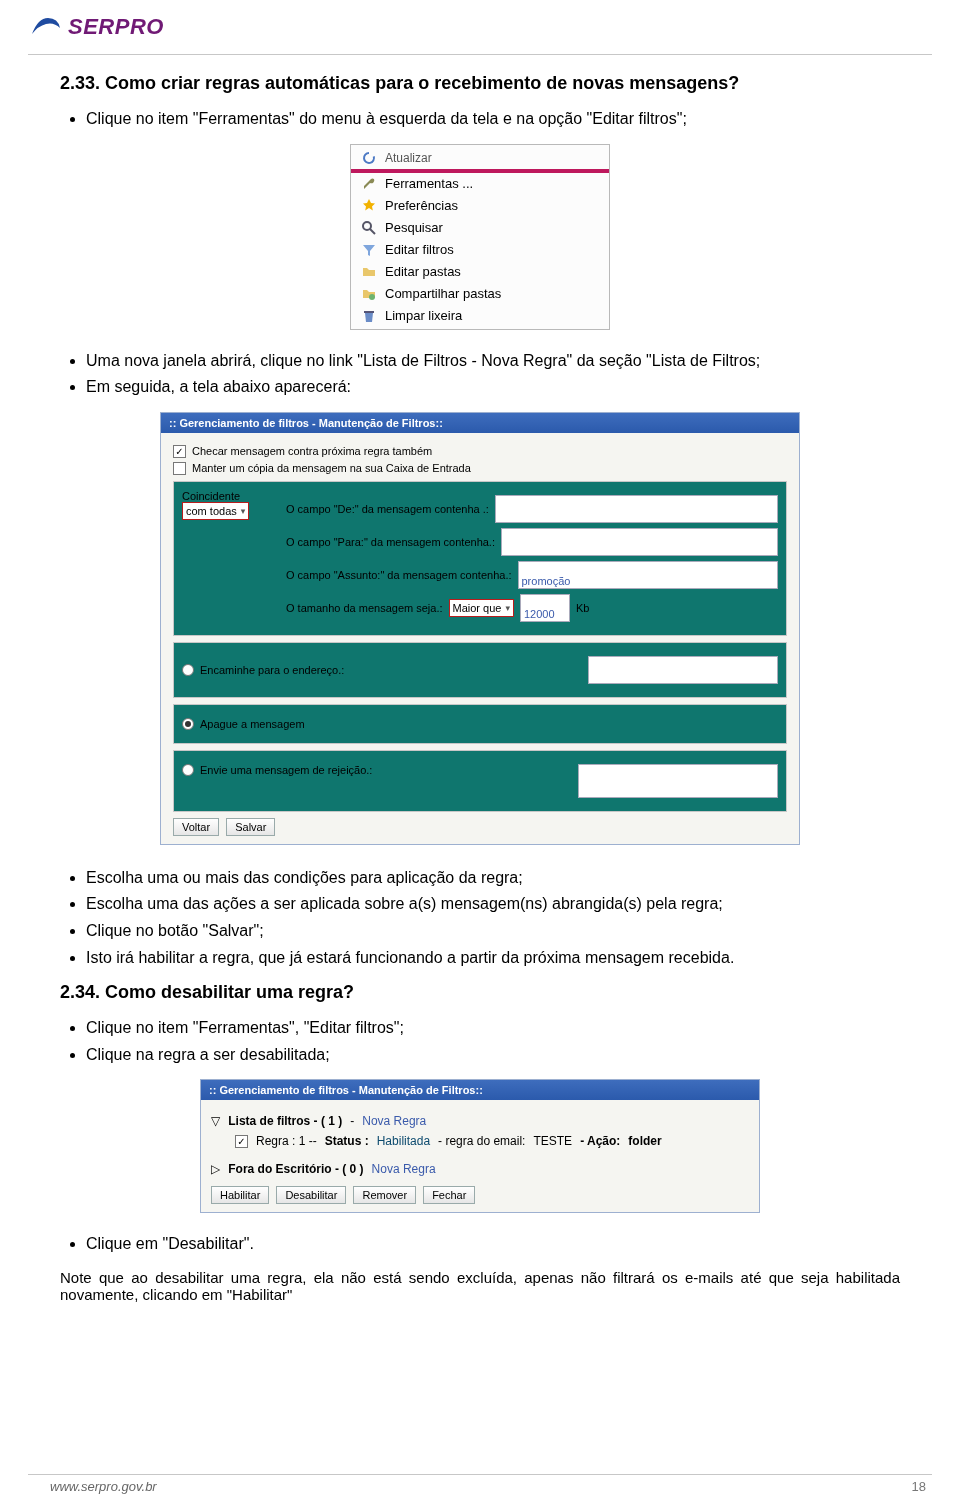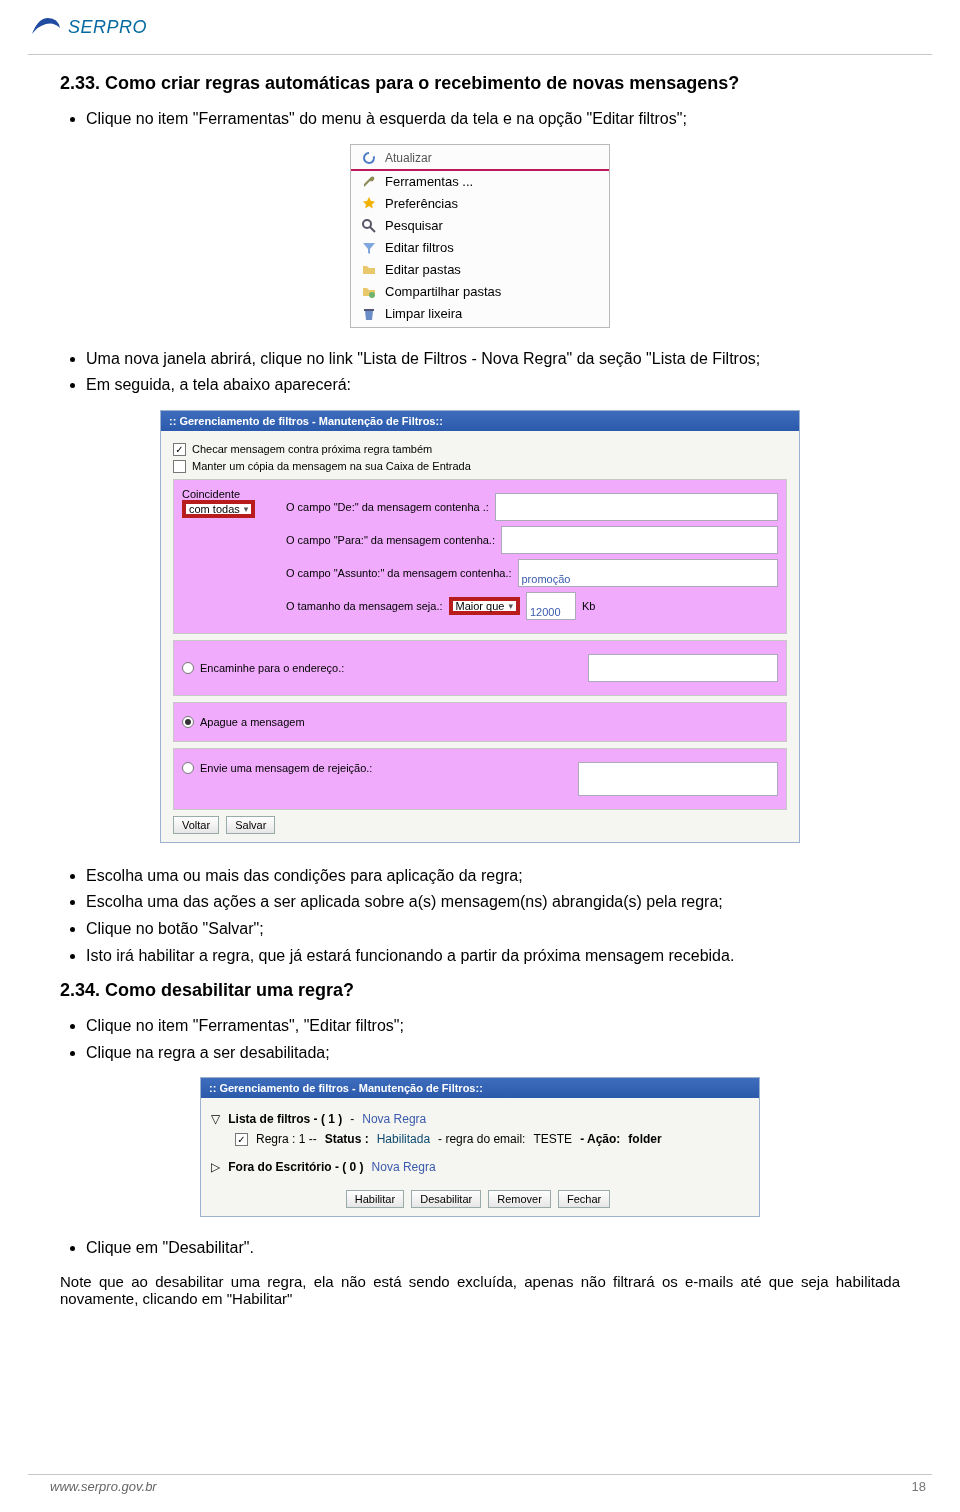--- a/index.html
+++ b/index.html
@@ -19,24 +19,24 @@
   .logo {
     display: flex;
     align-items: center;
     gap: 4px;
   }
   .logo-mark {
     width: 36px; height: 30px;
     display: inline-block;
   }
   .logo-text {
-    font-weight: normal;
+    font-weight: bold;
     font-style: italic;
-    font-size: 18px;
-    color: #0369a1;
+    font-size: 22px;
+    color: #701a75;
     letter-spacing: 0.5px;
   }
   .hr1 { border: none; border-top: 1px solid #c7c7c7; margin: 6px 28px 18px 28px; }
   .content { padding: 0 60px 0 60px; }
   h3.section-title {
     font-weight: bold;
     font-size: 18px;
     margin: 8px 0 14px 0;
   }
   ul.bullet { list-style: disc; margin: 0 0 14px 26px; }
@@ -50,21 +50,21 @@
     border: 1px solid #b9b9b9;
     background: #fcfcfc;
     font-size: 13px;
     padding: 2px 0;
   }
   .menu-row {
     display: flex; align-items: center; gap: 8px;
     padding: 3px 10px;
   }
   .menu-row .mi-icon { width: 16px; height: 16px; display:inline-block; }
-  .shot-menu .top-row { border-bottom: 2px solid #be185d; font-size: 12px; color: #555; padding-bottom: 3px; }
+  .shot-menu .top-row { border-bottom: 4px solid #be185d; font-size: 12px; color: #555; padding-bottom: 3px; }
 
   
   .shot-filter {
     width: 640px;
     margin: 4px auto 22px auto;
     border: 1px solid #9db0d0;
     background: #f5f5f1;
     font-size: 11px;
   }
   .shot-filter .titlebar {
@@ -73,48 +73,48 @@
     font-weight: bold;
     padding: 4px 8px;
     font-size: 11px;
   }
   .sf-pad { padding: 8px 12px; }
   .chk-row { display:flex; align-items:center; gap:6px; margin: 4px 0; }
   .chk { width: 13px; height: 13px; border:1px solid #777; background:#fff; display:inline-flex; align-items:center; justify-content:center; font-size:10px; }
   .radio { width: 12px; height: 12px; border:1px solid #777; border-radius:50%; background:#fff; display:inline-flex; align-items:center; justify-content:center; }
   .radio.checked::after { content:""; width:6px; height:6px; background:#333; border-radius:50%; }
   .sf-section {
-    border: 1px solid #c7c7c7; background: #f0abfc; margin: 6px 0; padding: 8px;
+    border: 1px solid #c7c7c7; background: #0f766e; margin: 6px 0; padding: 8px;
   }
   .sf-grid { display:flex; gap:14px; }
   .sf-left { width: 90px; }
   .sf-right { flex:1; }
   .field-row { display:flex; align-items:center; gap:6px; margin: 5px 0; }
   .field-row .txt { flex:1; height:18px; border:1px solid #aab; background:#fff; padding:13px 3px; }
-  .sel { height:18px; border:4px solid #b91c1c; background:#fff; padding:0 3px; display:inline-flex; align-items:center; gap:4px; }
+  .sel { height:18px; border:1px solid #b91c1c; background:#fff; padding:0 3px; display:inline-flex; align-items:center; gap:4px; }
   .sel::after { content:"▾"; font-size:9px; color:#555; }
   .btn-small { border:1px solid #9aa; background:linear-gradient(#fff,#e6e6e6); padding:2px 8px; margin-right:4px; font-size:11px; display:inline-block; }
   textarea.txtarea { width:200px; height:34px; border:1px solid #aab; background:#fff; resize:none; }
 
   
   .shot-list {
     width: 560px;
     margin: 8px auto 20px auto;
     border: 1px solid #9db0d0;
     background: #f5f5f1;
     font-size: 11px;
   }
   .shot-list .titlebar {
     background: linear-gradient(#3e6dbd, #2b5aac);
     color: #fff; font-weight: bold; padding: 4px 8px; font-size: 11px;
   }
   .list-body { padding: 8px 10px; }
   .list-row { display:flex; align-items:center; gap:8px; margin:6px 0; font-size:12px; }
   .status-green { color: #0c4a6e; }
-  .btn-row { text-align:center; margin-top:16px; }
+  .btn-row { text-align:left; margin-top:10px; }
 
   .footer {
     position: absolute;
     bottom: 18px; left: 28px; right: 28px;
   }
   .footer .hr2 { border:none; border-top:1px solid #c7c7c7; margin-bottom:4px; }
   .footer-inner { display:flex; justify-content:space-between; align-items:center; font-size:13px; color:#777; padding: 0 6px; margin-left: 16px; }
   .footer-inner .site { font-style: italic; color:#666; }
 </style>
 </head>

